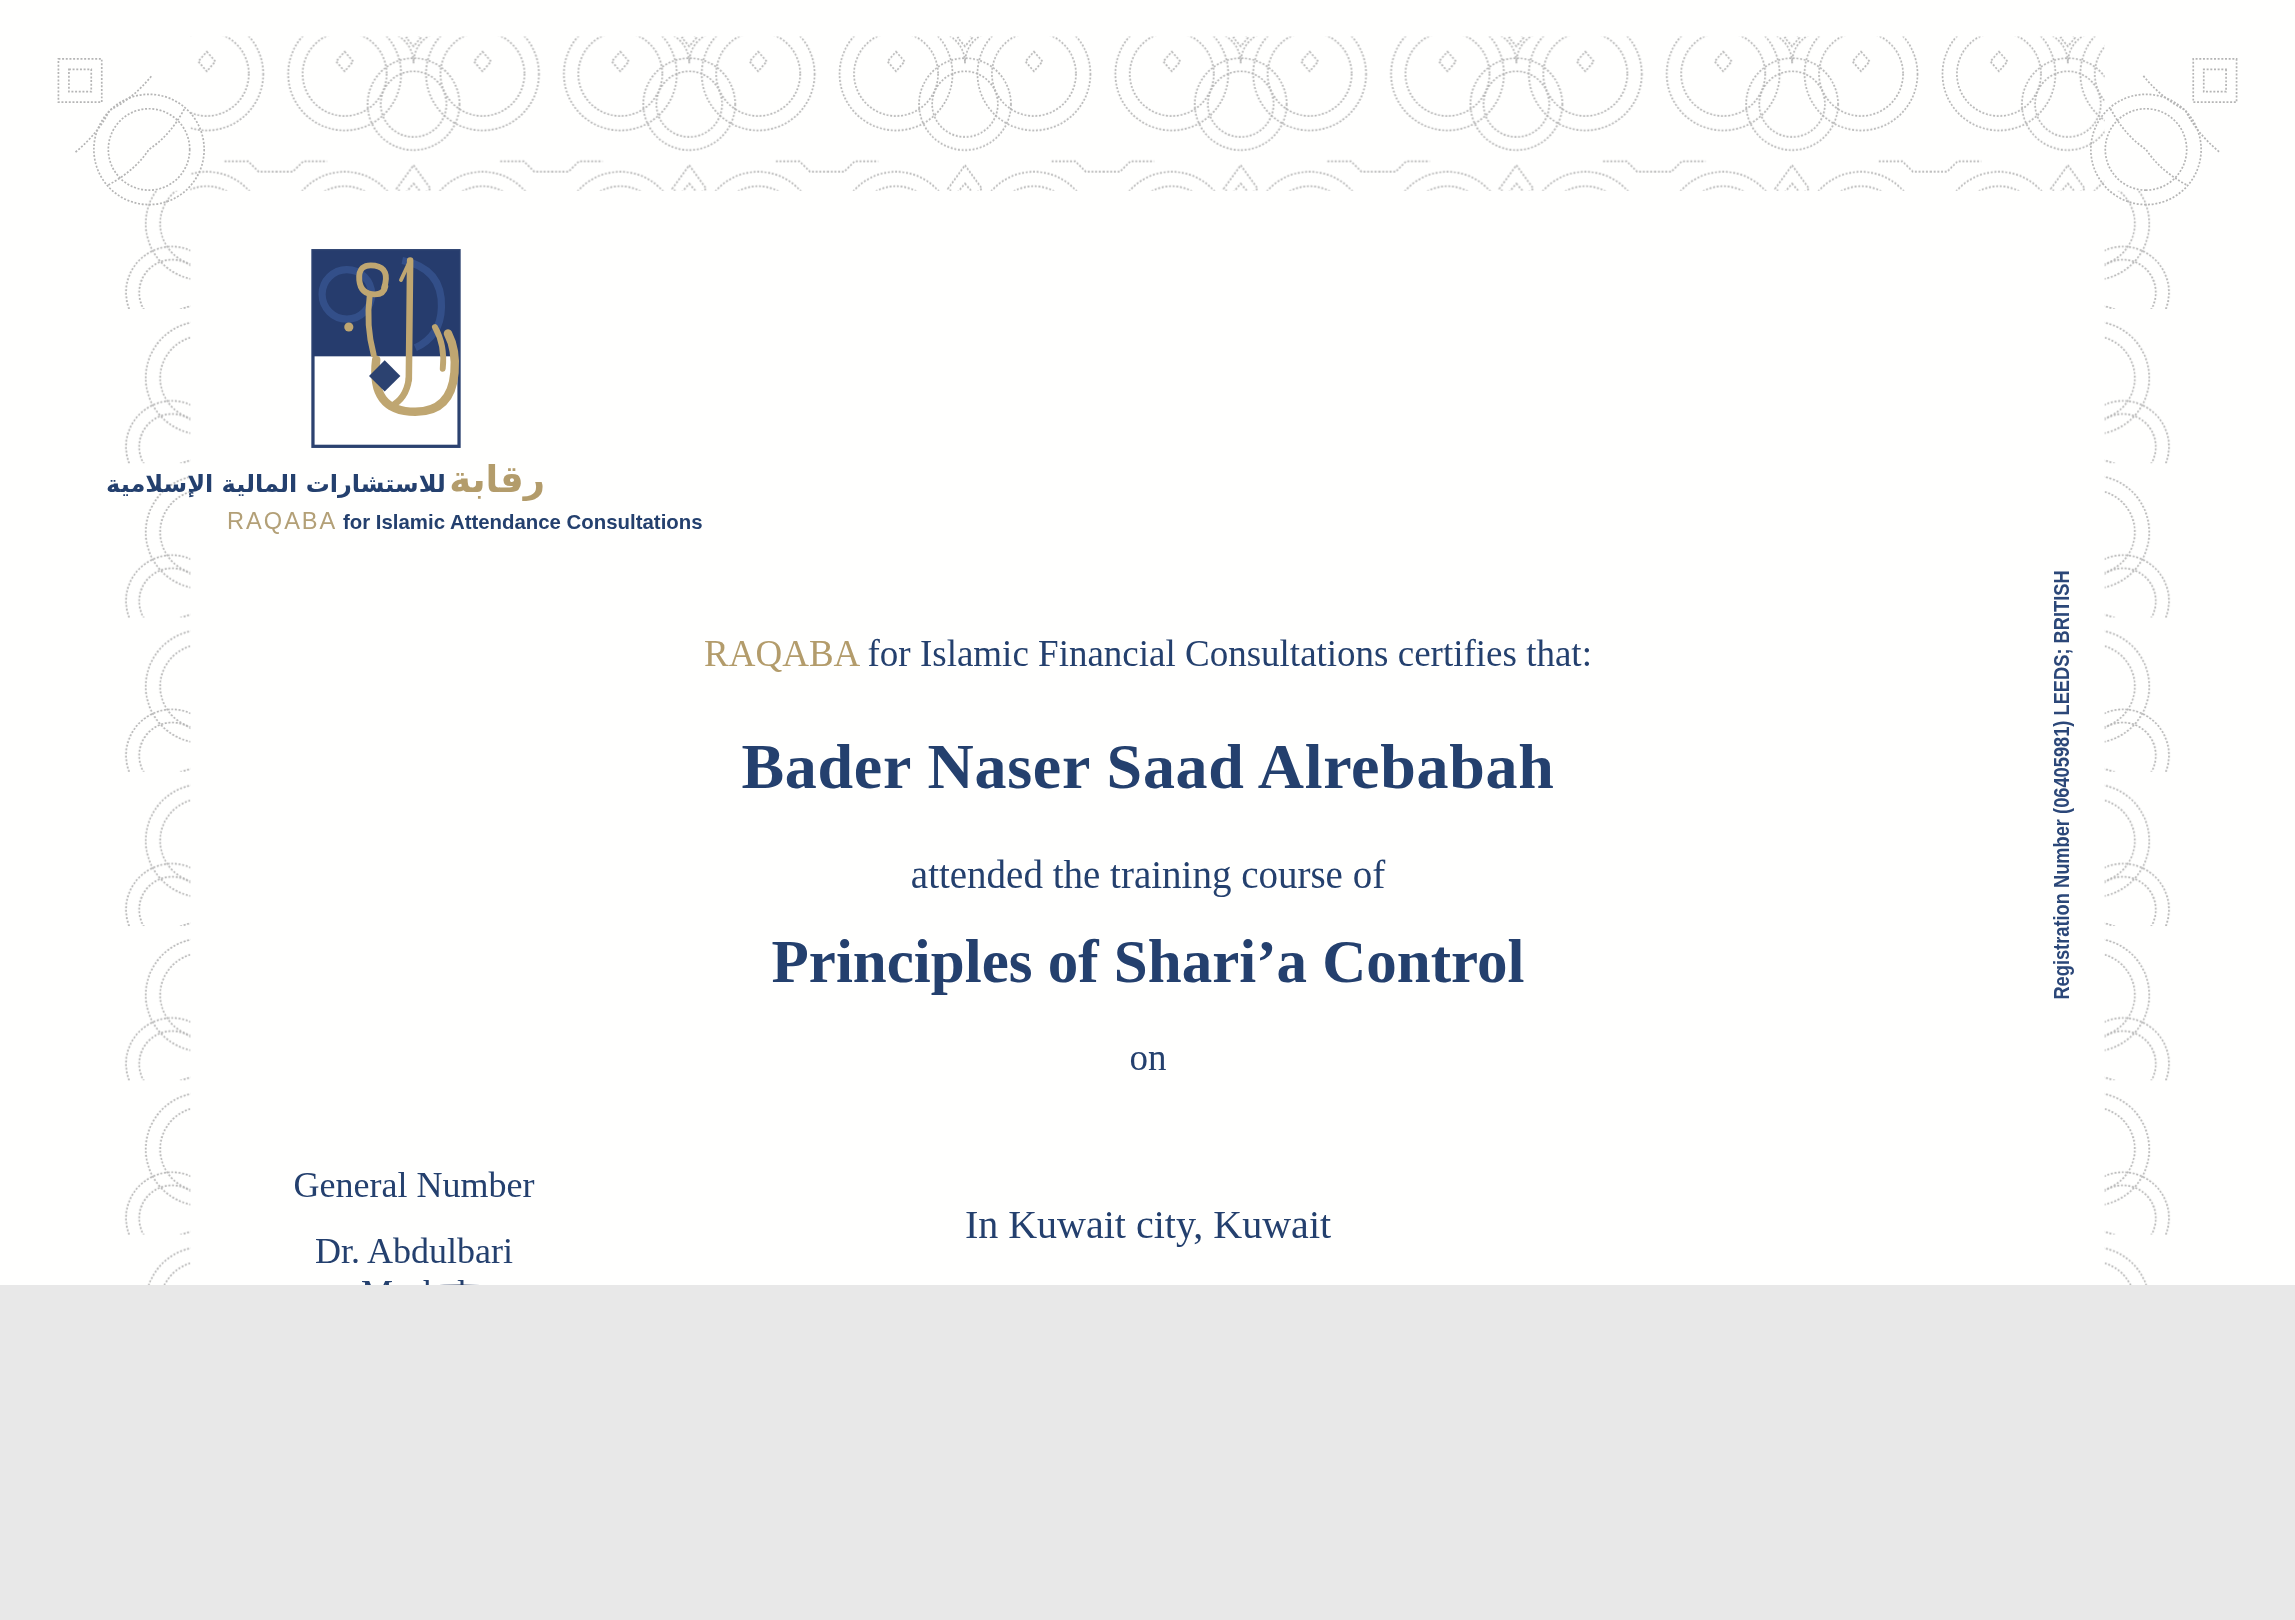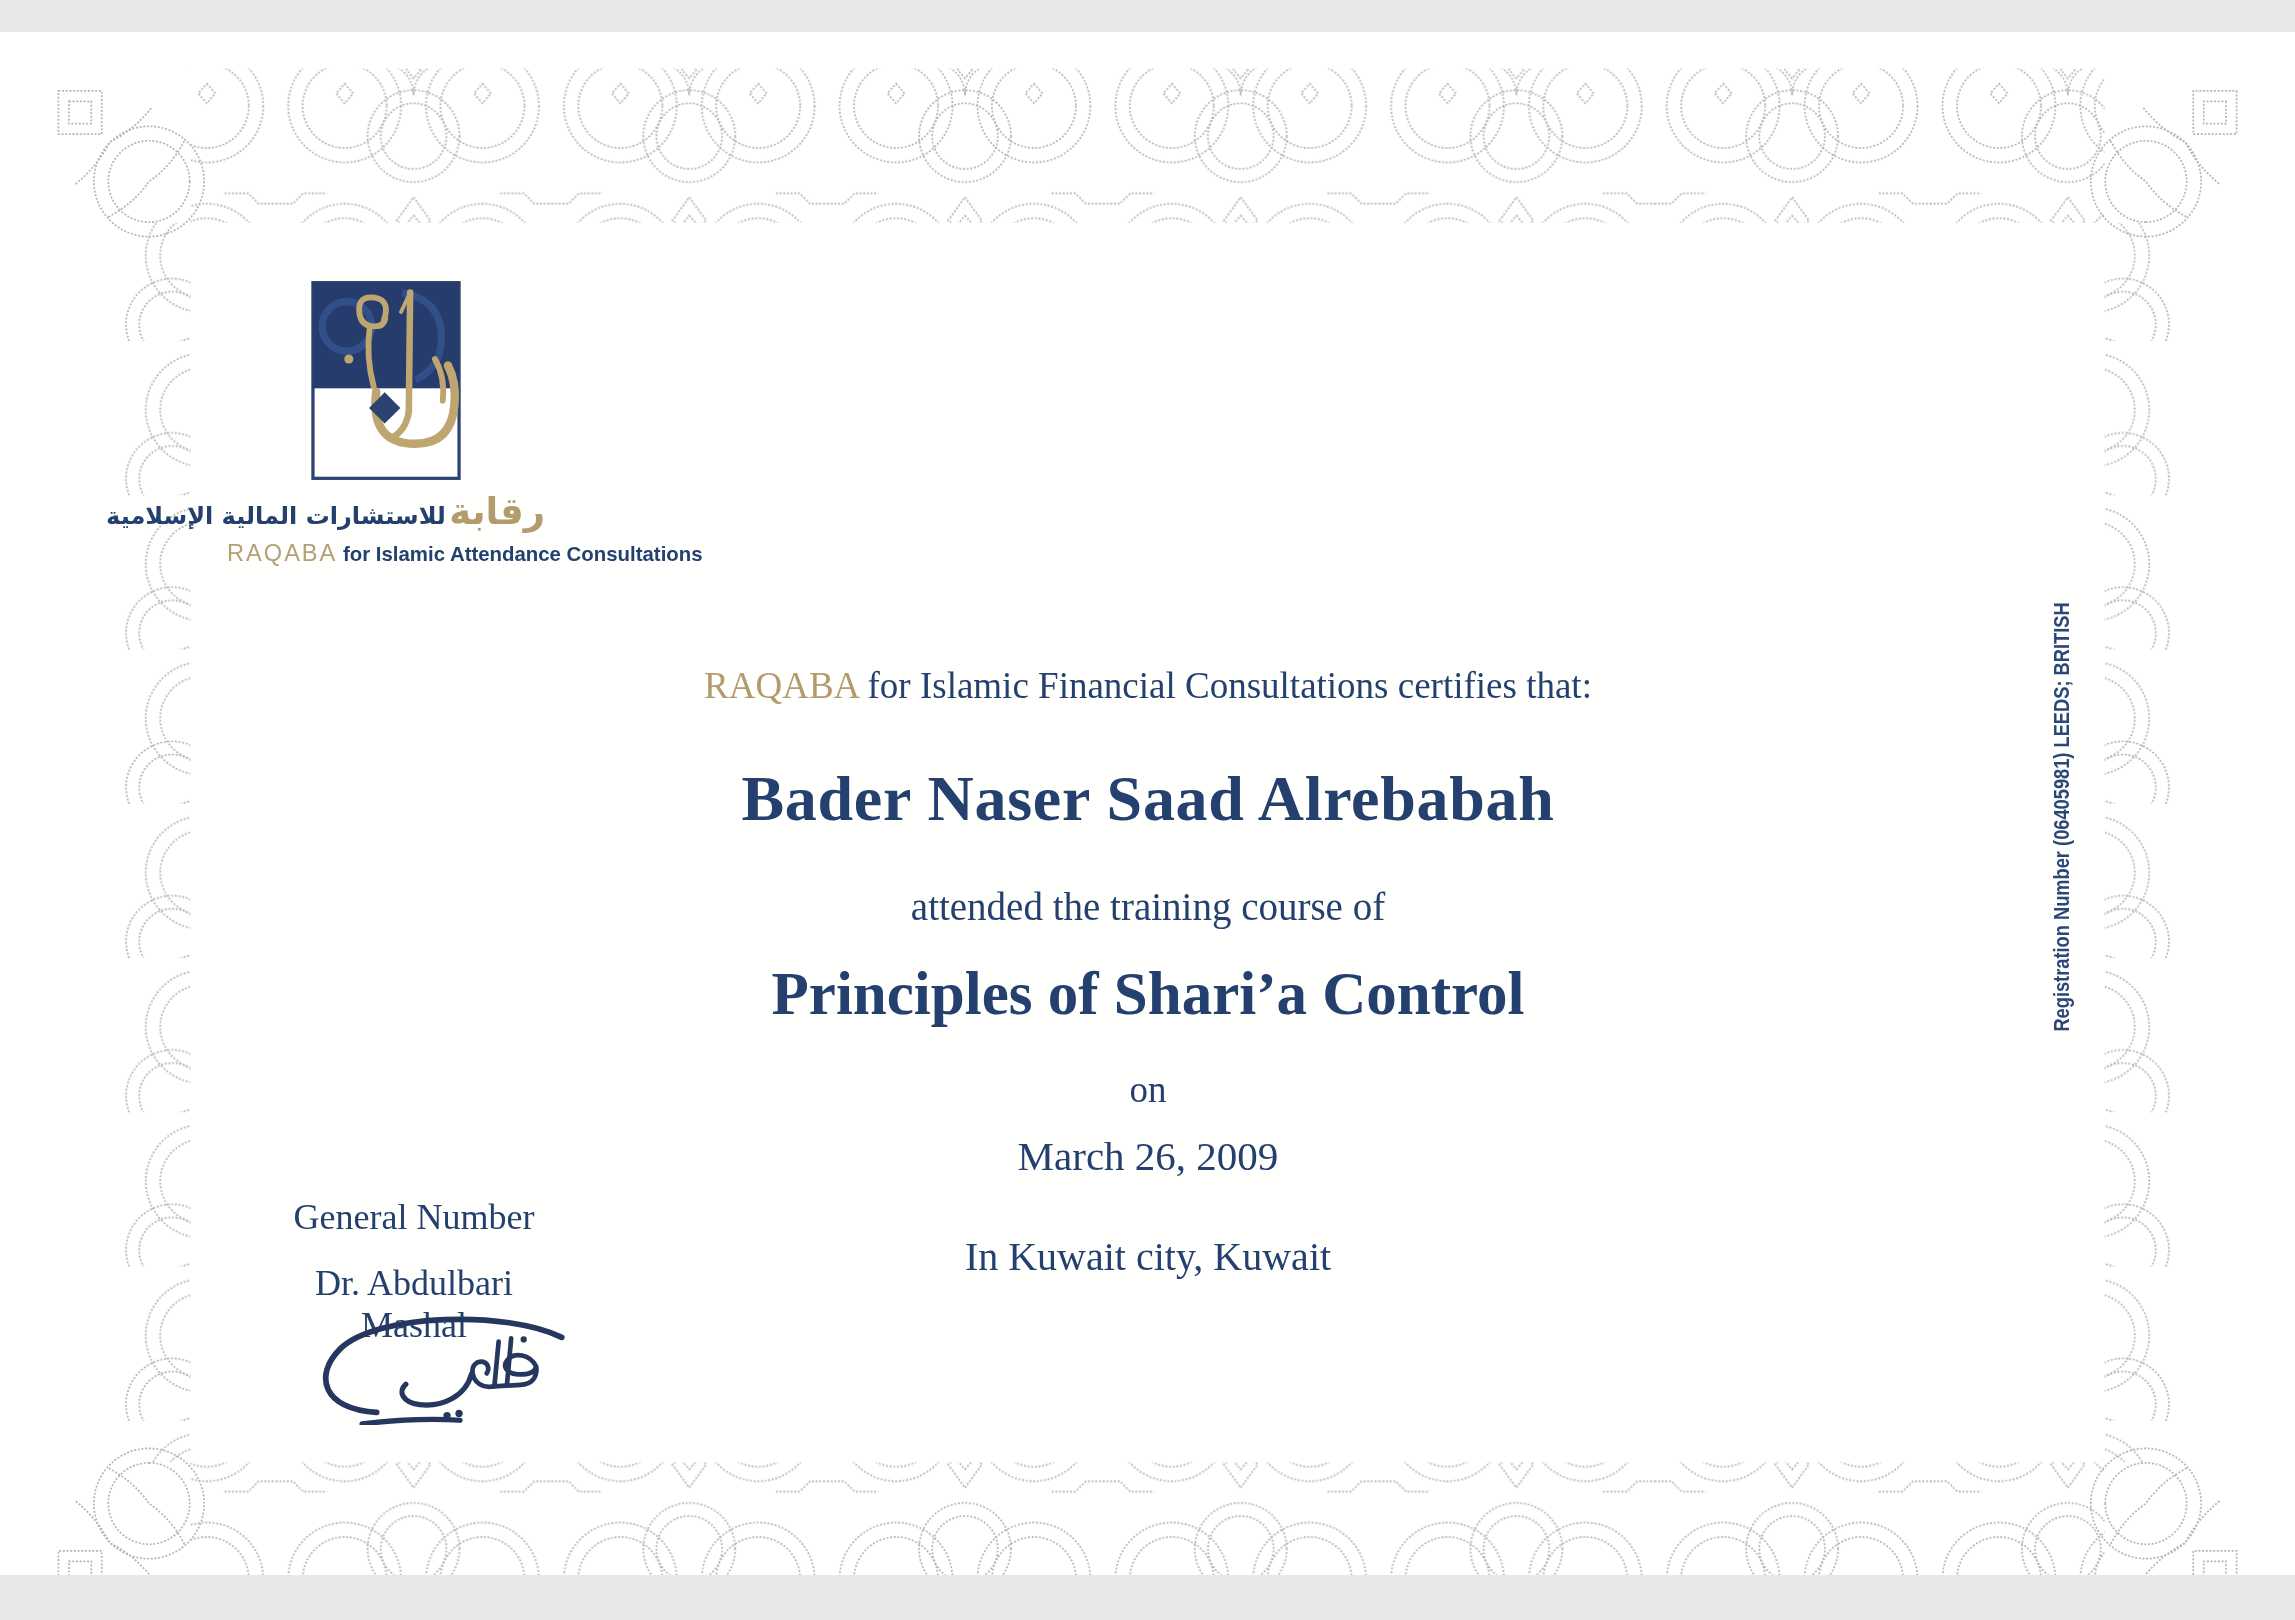--- a/index.html
+++ b/index.html
@@ -1,20 +1,19 @@
 <!DOCTYPE html>
 <html style="font-size:10.5px"><head>
 <meta charset="utf-8">
 <style>
   html, body { margin:0; padding:0; background:#e8e8e8; }
   .cert {
-    position:relative; width:2295px; height:1543px;
+    position:relative; width:2295px; height:1285px;
     background:#fffffe; overflow:hidden;
     font-family:"Liberation Serif", serif;
-    margin-top:32px;
   }
   svg { display:block; }
   .border-svg { position:absolute; left:0; top:0; }
 
   
   .line { position:absolute; left:197px; width:1902px; text-align:center; color:#24406e; }
 
   .title { top:358px; color:#c3b28a; font-size:141px; }
   .title .squeeze { display:inline-block; transform:scaleX(0.66); transform-origin:50% 50%; white-space:nowrap; }
   .title .of { font-size:0.46em; padding:0 19.7px; }
@@ -139,21 +138,20 @@
 
 
   <div class="line certifies">
     <span class="org">RAQABA</span><span> for Islamic Financial Consultations certifies that:</span>
   </div>
 
   <div class="line name">Bader Naser Saad Alrebabah</div>
   <div class="line attended">attended the training course of</div>
   <div class="line course">Principles of Shari’a Control</div>
   <div class="line on">on</div>
-  <div class="line date">March 26, 2009</div>
   <div class="line location">In Kuwait city, Kuwait</div>
 
   <div class="signatory">
     <div>General Number</div>
     <div class="sig-name">Dr. Abdulbari Mashal</div>
   </div>
 
   <svg class="signature-svg" width="292" height="120" viewBox="0 0 560 230">
     <g fill="none" stroke="#25375f" stroke-linecap="round">
       <path d="M525,62 C420,10 170,16 100,84 C48,136 68,200 170,206" stroke-width="11"></path>

